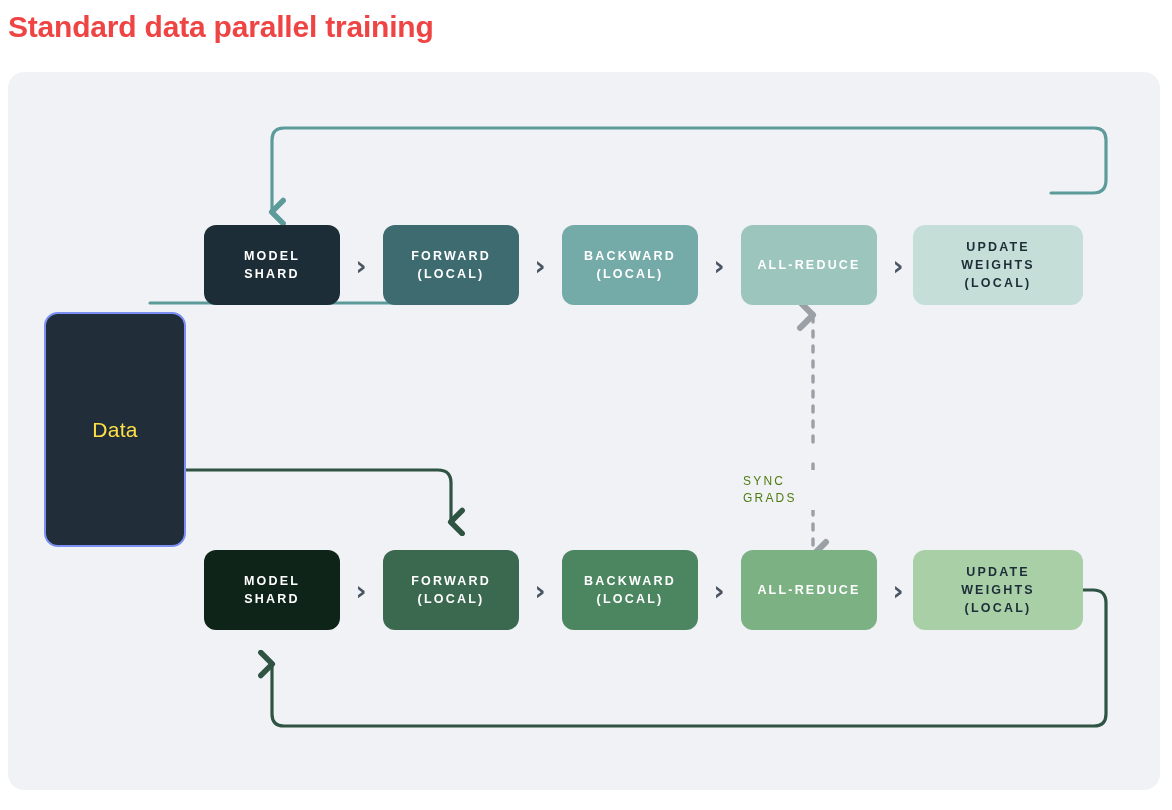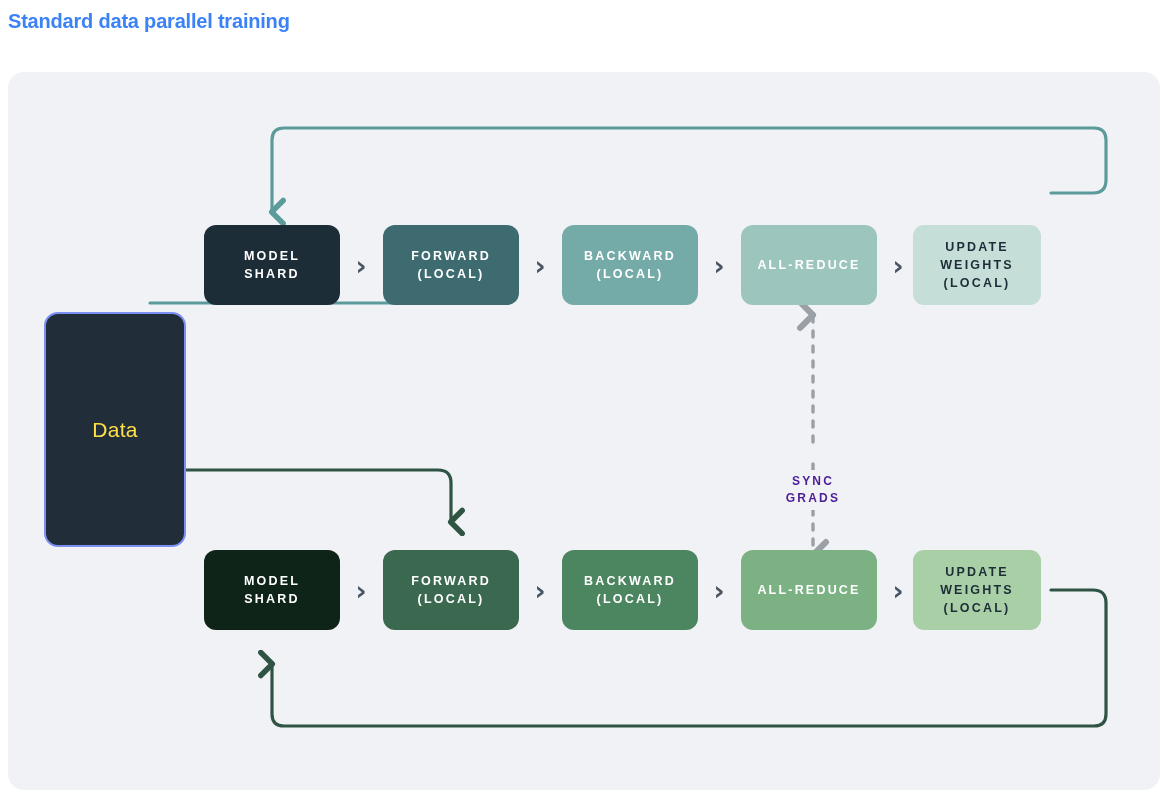--- a/index.html
+++ b/index.html
@@ -11,23 +11,23 @@
     width: 1172px;
     height: 810px;
     font-family: "Liberation Sans", sans-serif;
     overflow: hidden;
   }
 
   #page-title {
     position: absolute;
     left: 8px;
     top: 10px;
-    font-size: 20px;
+    font-size: 30px;
     font-weight: 600;
-    color: #3b82f6;
+    color: #ef4444;
     letter-spacing: -0.2px;
     white-space: nowrap;
   }
 
   #canvas {
     position: absolute;
     left: 8px;
     top: 72px;
     width: 1152px;
     height: 718px;
@@ -57,21 +57,21 @@
 
   .stage {
     width: 136px;
     height: 80px;
     font-size: 12.5px;
     font-weight: 700;
     letter-spacing: 2.2px;
     line-height: 1.45;
     text-transform: uppercase;
   }
-  .stage.wide { width: 128px; border-radius: 11px; }
+  .stage.wide { width: 170px; }
 
   .data-node {
     width: 142px;
     height: 235px;
     background: #222d3a;
     border: 2px solid #7b8ff5;
     border-radius: 14px;
     color: #fde047;
     font-size: 21px;
     font-weight: 400;
@@ -88,26 +88,26 @@
     color: #4a5563;
     font-size: 27px;
     font-weight: 700;
     line-height: 1;
     font-family: "DejaVu Sans", sans-serif;
   }
 
   .sync-label {
     position: absolute;
     width: 140px;
-    text-align: center;
+    text-align: left;
     font-size: 12px;
-    font-weight: 700;
+    font-weight: 400;
     letter-spacing: 2.2px;
     line-height: 1.4;
-    color: #4c1d95;
+    color: #4d7c0f;
     text-transform: uppercase;
     background: #f1f2f6;
     padding: 3px 0;
   }
 </style>
 </head>
 <body>
 
 <div id="page-title">Standard data parallel training</div>
 

